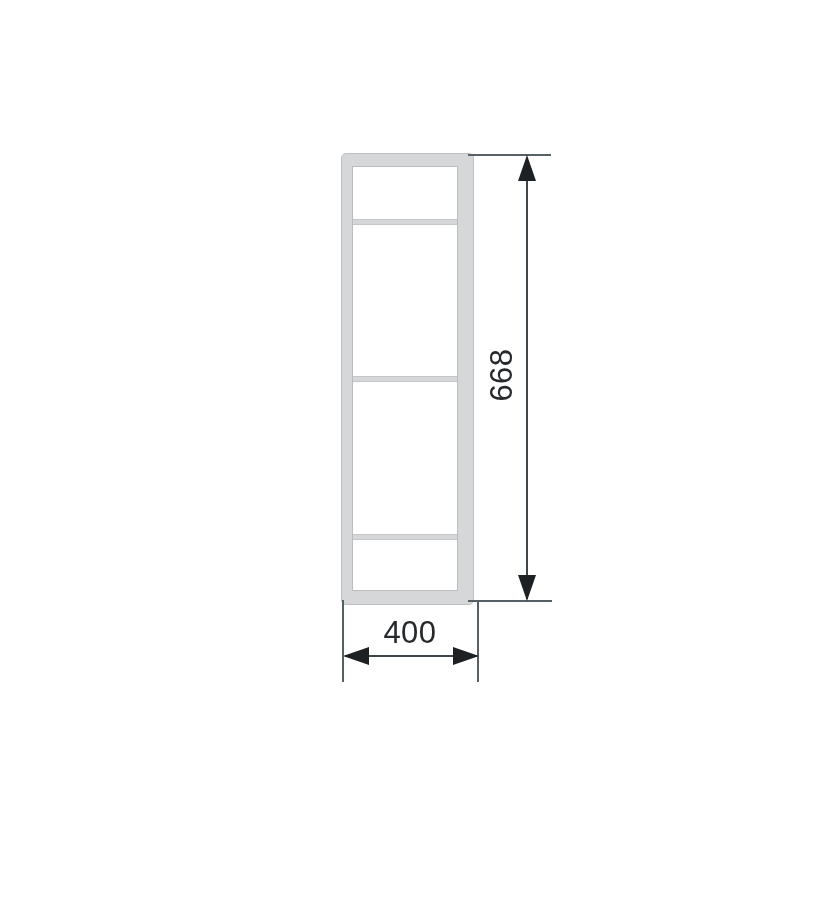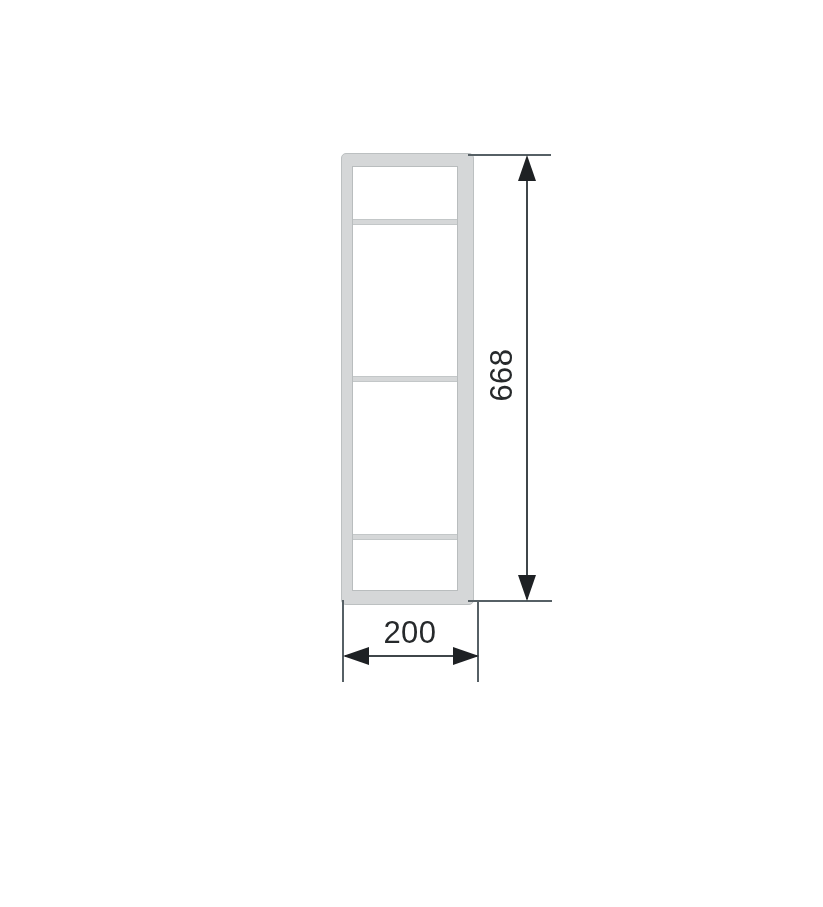--- a/index.html
+++ b/index.html
@@ -120,15 +120,15 @@
   <div class="dim-line dim-line-v"></div>
   <div class="arrow arrow-up"></div>
   <div class="arrow arrow-down"></div>
   <div class="dim-label dim-label-height">668</div>
 
   <div class="ext-line ext-left"></div>
   <div class="ext-line ext-right"></div>
   <div class="dim-line dim-line-h"></div>
   <div class="arrow arrow-left"></div>
   <div class="arrow arrow-right"></div>
-  <div class="dim-label dim-label-width">200</div>
+  <div class="dim-label dim-label-width">400</div>
 
 </div>
 
 </body></html>

